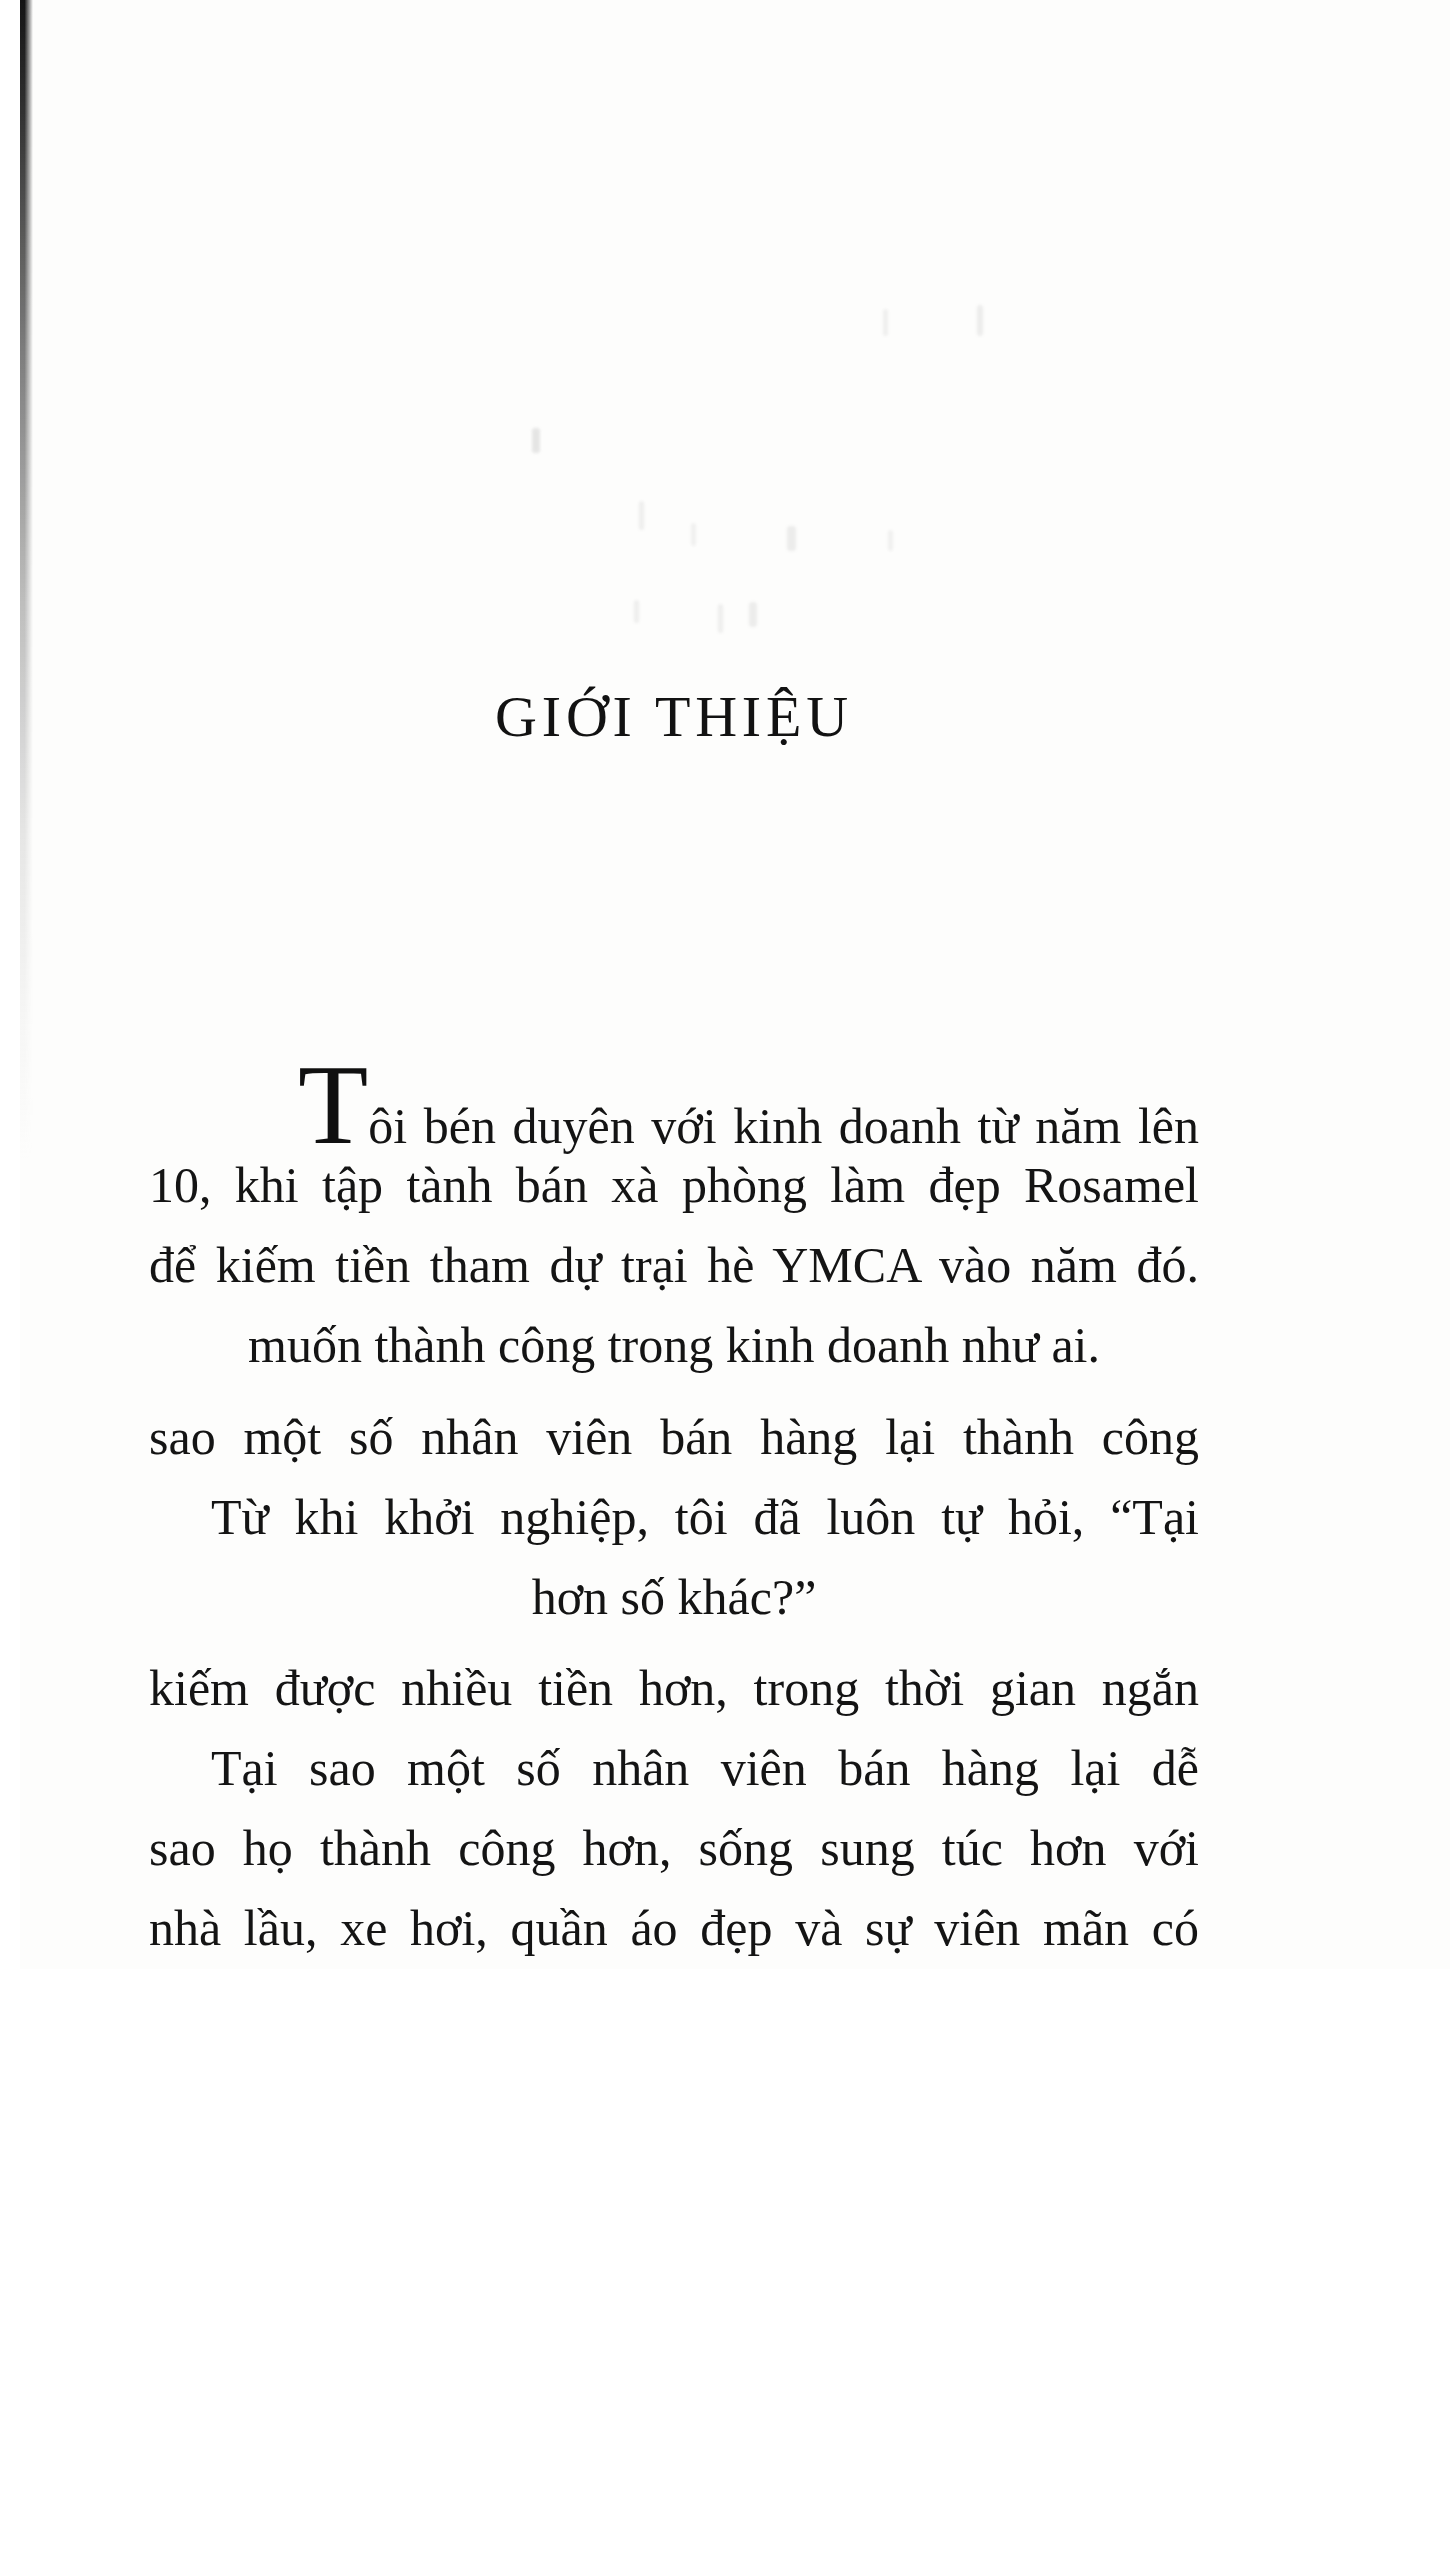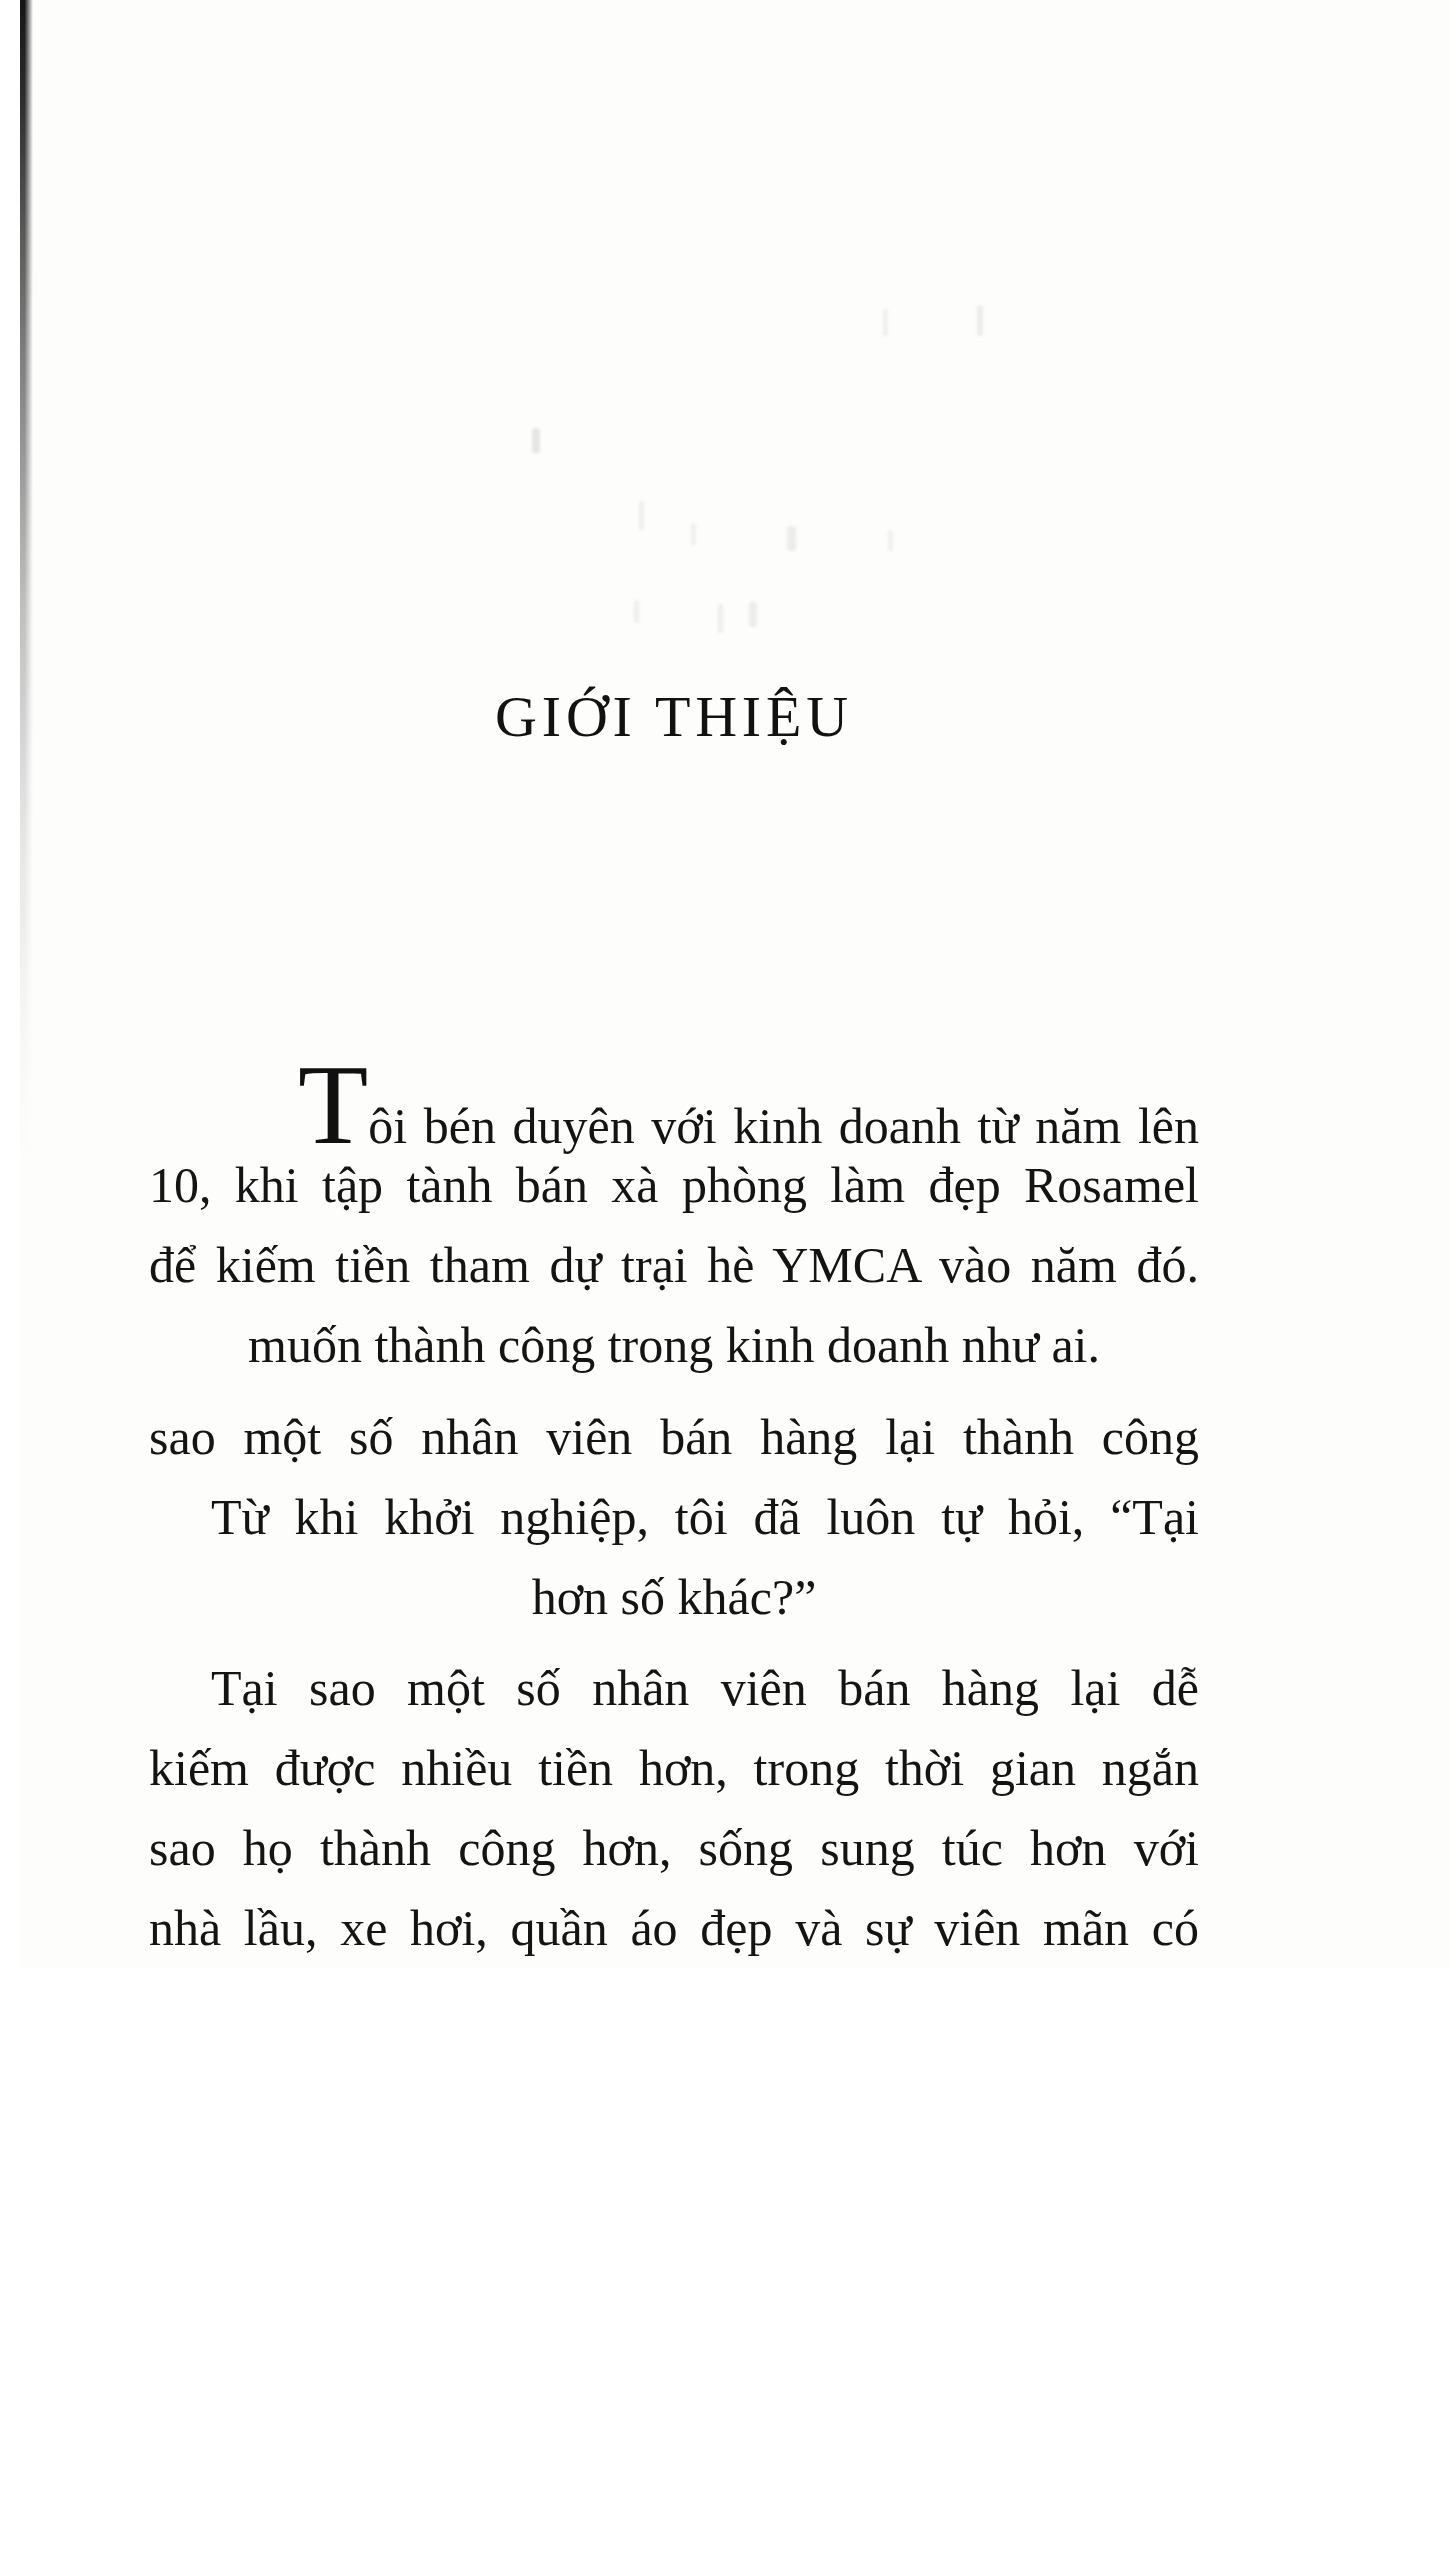--- a/index.html
+++ b/index.html
@@ -81,21 +81,21 @@
       <div class="line">muốn thành công trong kinh doanh như ai.</div>
     </div>
 
     <div class="para">
       <div class="line j">sao một số nhân viên bán hàng lại thành công</div>
       <div class="line j pl-indent">Từ khi khởi nghiệp, tôi đã luôn tự hỏi, “Tại</div>
       <div class="line">hơn số khác?”</div>
     </div>
 
     <div class="para">
+      <div class="line j">kiếm được nhiều tiền hơn, trong thời gian ngắn</div>
       <div class="line j pl-indent">Tại sao một số nhân viên bán hàng lại dễ</div>
-      <div class="line j">kiếm được nhiều tiền hơn, trong thời gian ngắn</div>
       <div class="line j">sao họ thành công hơn, sống sung túc hơn với</div>
       <div class="line j">nhà lầu, xe hơi, quần áo đẹp và sự viên mãn có</div>
     </div>
 
   </div>
 </div>
 
 
 </body></html>

